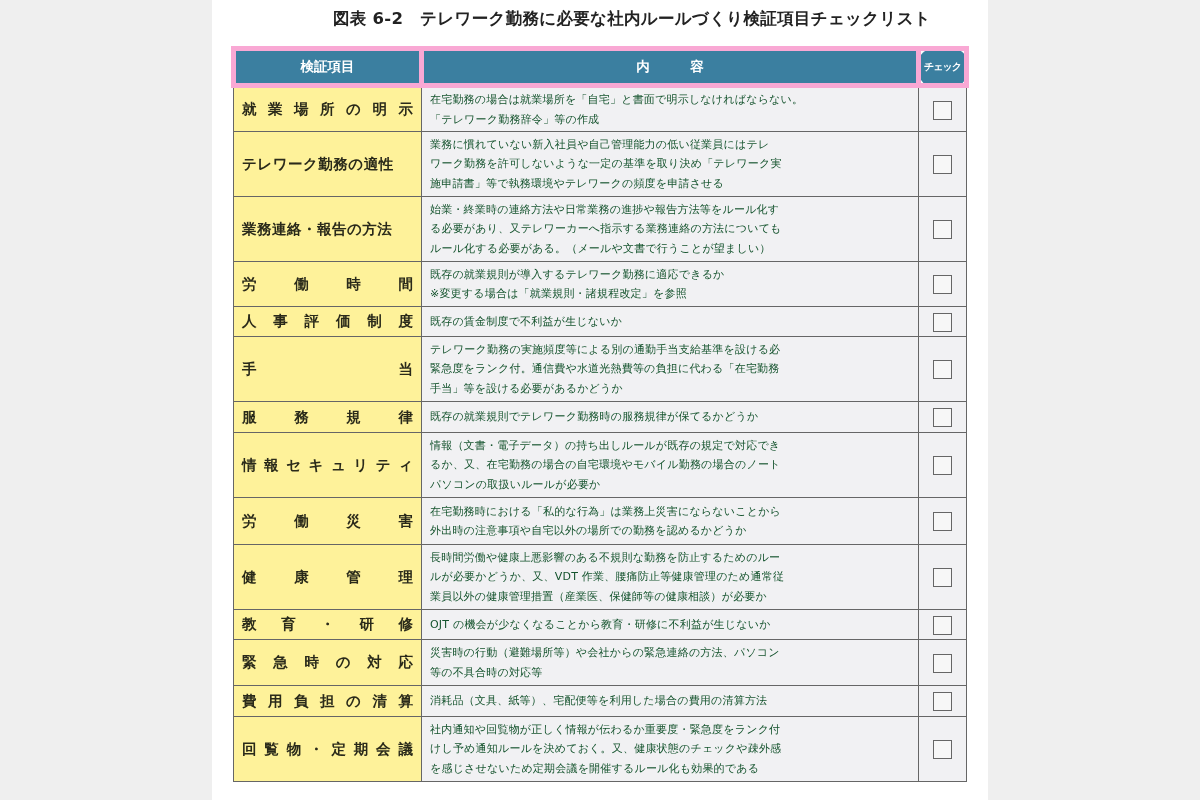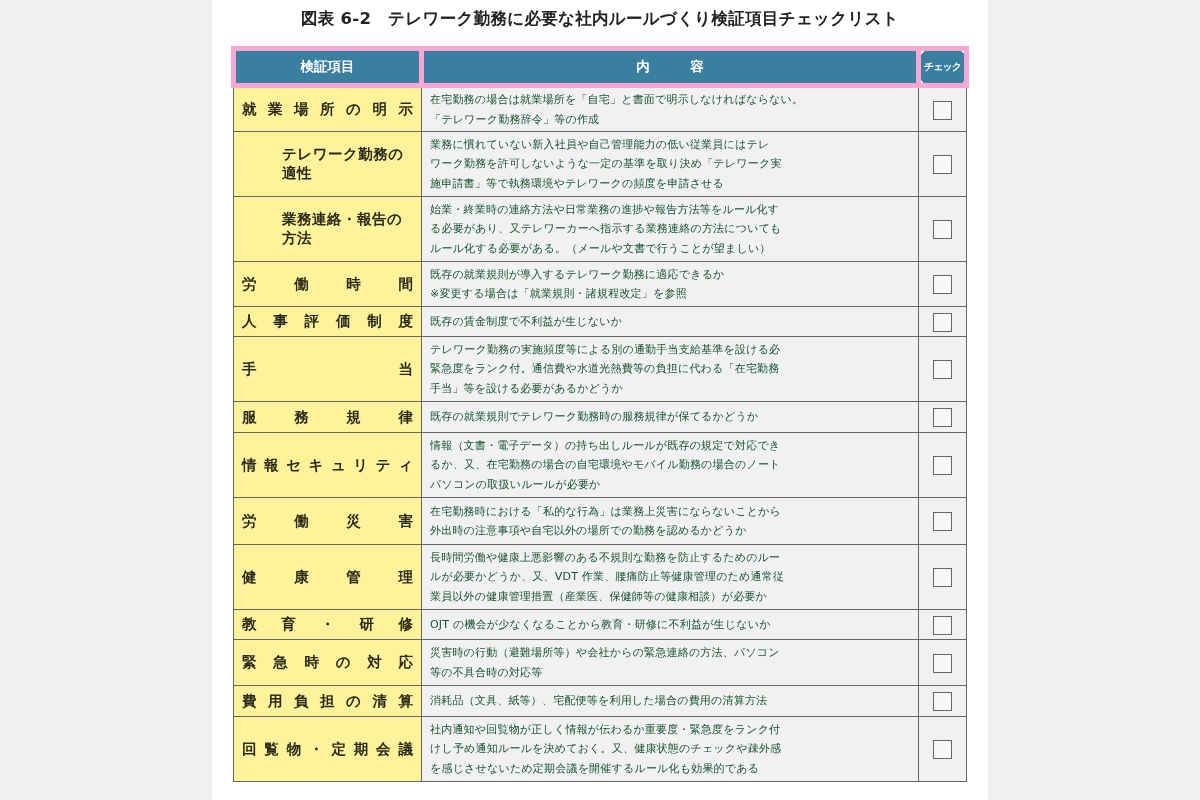--- a/index.html
+++ b/index.html
@@ -8,41 +8,41 @@
     background: #efefef;
     font-family: "DejaVu Sans", "Liberation Sans", sans-serif;
     position: relative;
   }
   .page {
     position: absolute; left: 212px; top: 0; width: 776px; height: 800px;
     background: #ffffff;
   }
   .title {
     position: absolute; left: 0; top: 8px; width: 776px; text-align: center;
-    font-size: 16.5px; font-weight: bold; color: #222; letter-spacing: 0.3px;
+    font-size: 16.5px; font-weight: bold; color: #222; letter-spacing: 0.3px; padding-left: 32px;
   }
   table.checklist {
     position: absolute; left: 19px; top: 46px; width: 733px;
     border-collapse: collapse; table-layout: fixed;
   }
   table.checklist th {
     background: #3b7fa0; color: #ffffff; font-weight: bold;
     font-size: 13.5px; height: 32px; border: 5px solid #f9a8d4;
     padding: 0; text-align: center;
   }
   table.checklist th.col-check { font-size: 10px; letter-spacing: -1px; border-radius: 13px; }
   table.checklist td {
     border: 1px solid #666; padding: 0; vertical-align: middle;
   }
   td.item {
     background: #fef29a; color: #2a2a1a; font-weight: bold;
     font-size: 14.5px; padding: 0 8px !important;
   }
   td.item .lbl { display: flex; justify-content: space-between; }
-  td.item .lbl.free { justify-content: flex-start; letter-spacing: 0.5px; margin-left: 40px; }
+  td.item .lbl.free { justify-content: flex-start; letter-spacing: 0.5px; }
   td.content {
     background: #f1f1f3; color: #14532d; font-size: 11px; line-height: 19.5px;
     padding: 2px 8px !important; letter-spacing: 0.2px; margin-top: 21px;
   }
   td.check { background: #f1f1f3; text-align: center; }
   .box {
     display: inline-block; width: 17px; height: 17px;
     border: 1px solid #666; background: #f7f7f7; vertical-align: middle;
   }
 </style>

